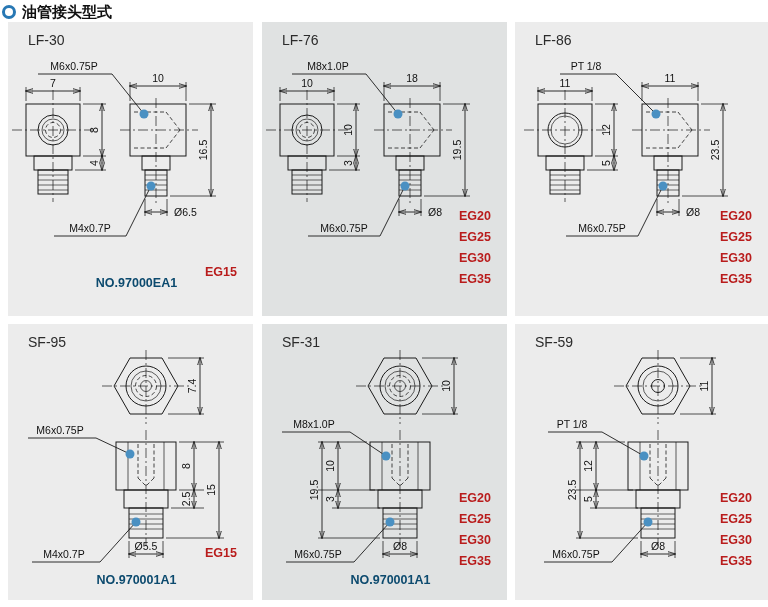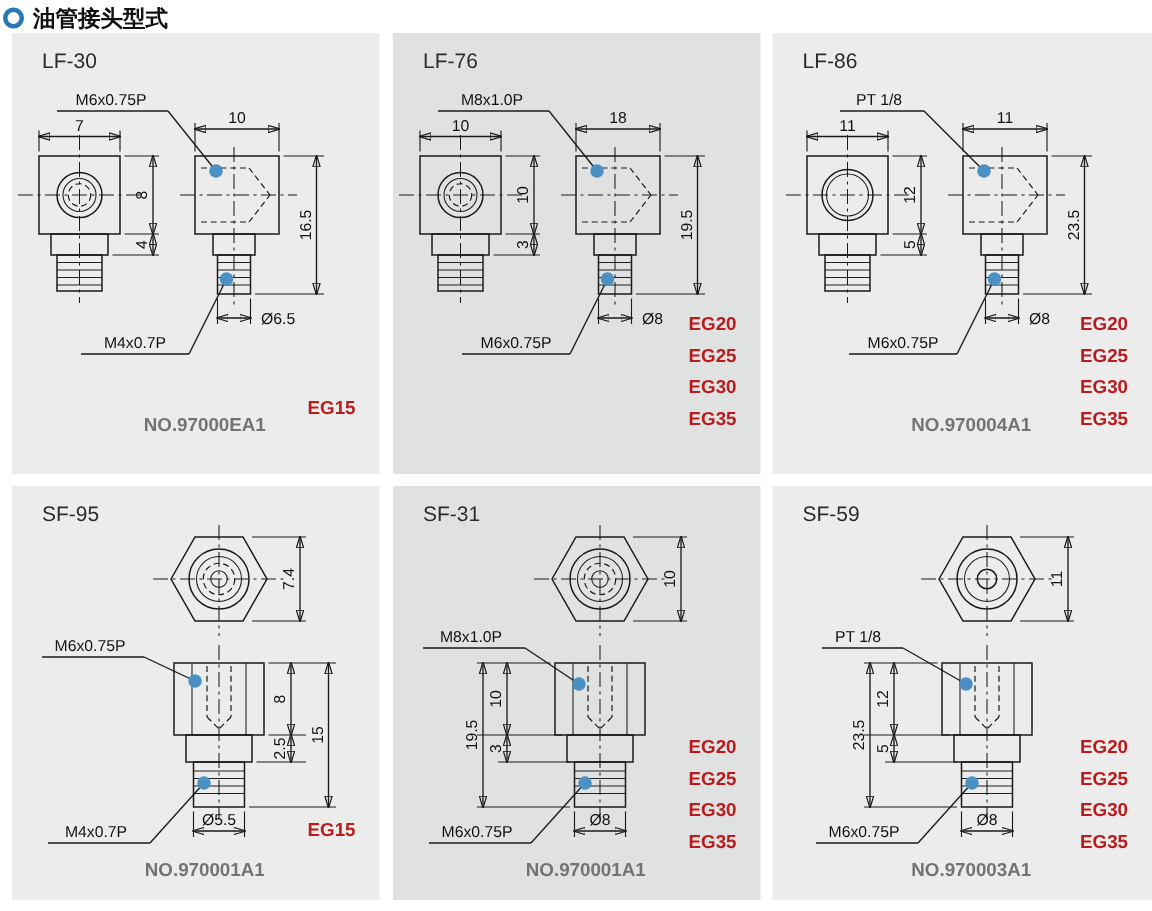--- a/index.html
+++ b/index.html
@@ -15,21 +15,21 @@
   .r2{top:324px;height:276px}
   .c1{left:8px;width:245px}
   .c2{left:262px;width:245px}
   .c3{left:515px;width:253px}
   .bg-a{background:#ececec}
   .bg-b{background:#e0e2e2}
   .panel-title{position:absolute;top:10px;left:20px;font-size:14px;color:#2b2b2b;}
   .panel svg{position:absolute;left:0;top:34px;}
   .r2 svg{top:26px;}
   .c3 svg{left:5px;}
-  .pn{position:absolute;left:0;right:0;text-align:center;font-weight:bold;font-size:12.5px;color:#737373;padding-left:12px;}
+  .pn{position:absolute;left:0;right:0;text-align:center;font-weight:bold;font-size:12.5px;color:#0c4a6e;padding-left:12px;}
   .eg{position:absolute;right:16px;font-weight:bold;font-size:12.5px;line-height:21px;color:#b91c1c;}
   .eg span{display:block;}
   
   svg line,svg rect,svg circle,svg path,svg polygon{stroke:#1a1a1a;fill:none;stroke-width:1;}
   svg .thin{stroke-width:.7;}
   svg .thr{stroke-width:.65;}
   svg .dashed{stroke-dasharray:4 2.5;stroke-width:.8;}
   svg .cl{stroke-dasharray:10 3 2 3;stroke-width:.7;}
   svg .dim{stroke-width:.9;}
   svg .ext{stroke-width:.75;}
@@ -277,21 +277,20 @@
         <line x1="118" y1="180" x2="143" y2="130" class="ld"></line>
         <circle cx="143" cy="130" r="4.5" class="dot"></circle>
       </g>
     </svg>
     <div class="eg" style="bottom:26px">
       <span>EG20</span>
       <span>EG25</span>
       <span>EG30</span>
       <span>EG35</span>
     </div>
-    <div class="pn" style="bottom:26px">NO.970004A1</div>
   </div>
 
   <div class="panel r2 c1 bg-a">
     <div class="panel-title">SF-95</div>
     <svg viewBox="0 0 245 225" width="245" height="225">
       <g>
         <polygon points="106,36 122,8 154,8 170,36 154,64 122,64"></polygon>
         <circle cx="138" cy="36" r="20"></circle>
         <circle cx="138" cy="36" r="15" class="thin"></circle>
         <circle cx="138" cy="36" r="10.5" class="dashed"></circle>
@@ -484,16 +483,15 @@
         <line x1="92" y1="212" x2="128" y2="172" class="ld"></line>
         <circle cx="128" cy="172" r="4.5" class="dot"></circle>
       </g>
     </svg>
     <div class="eg" style="bottom:28px">
       <span>EG20</span>
       <span>EG25</span>
       <span>EG30</span>
       <span>EG35</span>
     </div>
-    <div class="pn" style="bottom:13px">NO.970003A1</div>
   </div>
 
 </div>
 
 </body></html>

